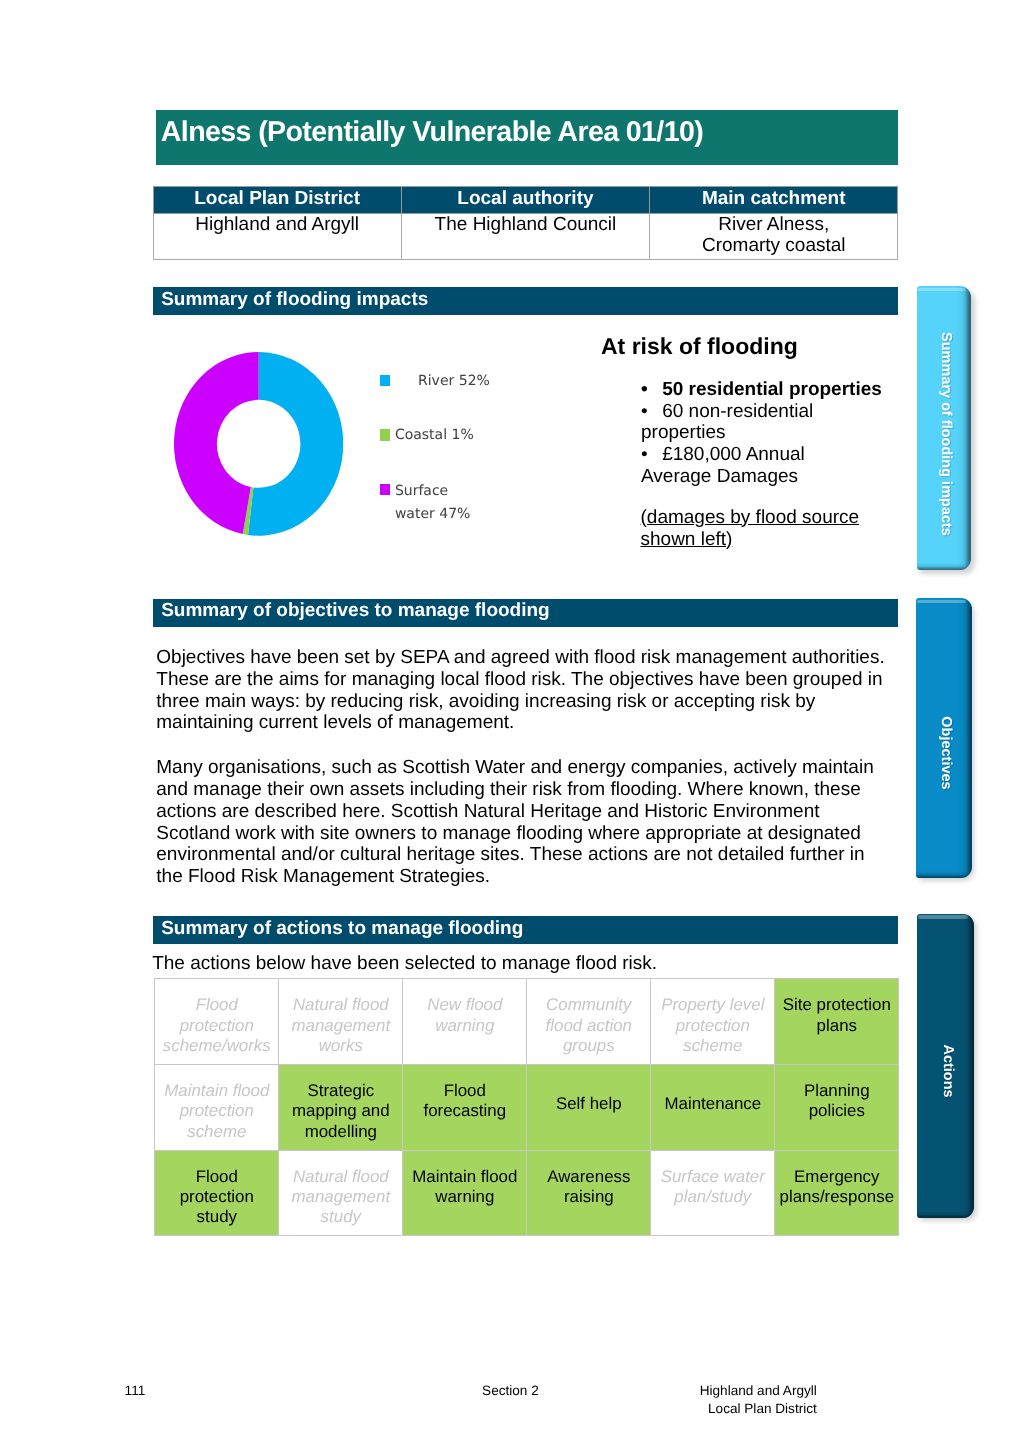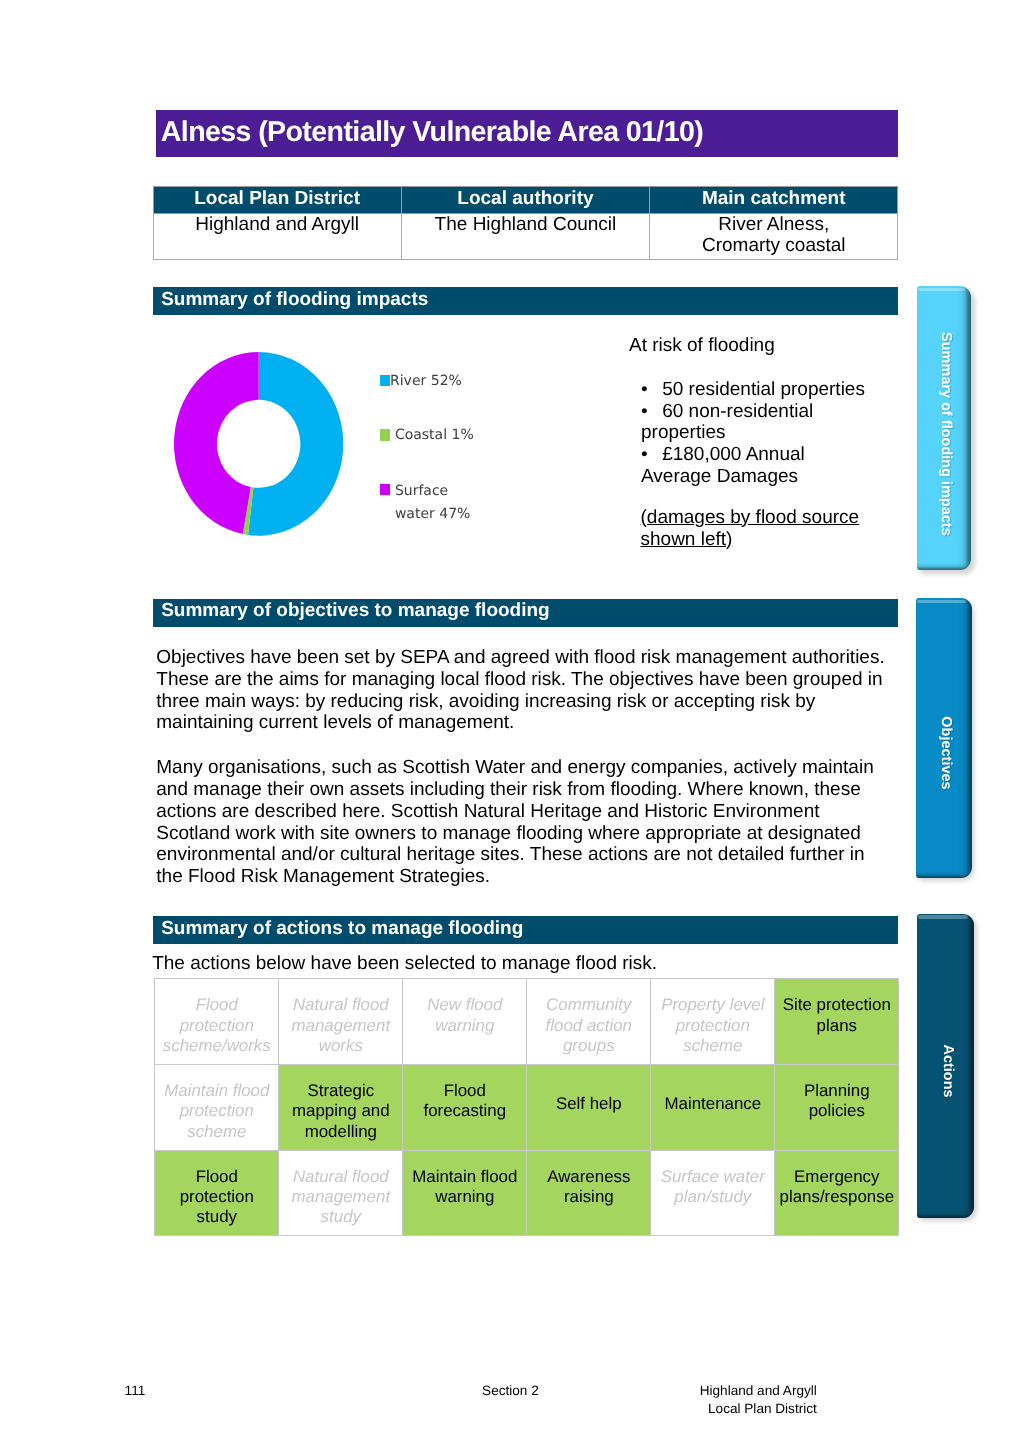--- a/index.html
+++ b/index.html
@@ -4,22 +4,22 @@
 <title>Flood Risk Management Strategy – Alness</title>
 <style>
   html,body{margin:0;padding:0;}
   body{width:1020px;height:1442px;background:#ffffff;
        font-family:"Liberation Sans",sans-serif;color:#000;overflow:hidden;position:relative;
        -webkit-font-smoothing:antialiased;text-rendering:geometricPrecision;}
   .page{position:absolute;left:0;top:0;width:1020px;height:1442px;background:#fff;
         transform:translateZ(0);will-change:transform;}
 
   
-  #title-banner{position:absolute;left:155.5px;top:109.5px;width:742.5px;height:47px;
-       background:#4c1d95;}
+  #title-banner{position:absolute;left:155.5px;top:109.5px;width:742.5px;height:55px;
+       background:#0f766e;}
   #title-banner .t{position:absolute;left:5.3px;top:5.4px;font-size:28.6px;font-weight:bold;
        letter-spacing:-0.62px;color:#ffffff;white-space:nowrap;line-height:34px;}
 
   
   #info-table{position:absolute;left:152.5px;top:186.2px;width:745px;
        border-collapse:collapse;table-layout:fixed;}
   #info-table col{width:248.3px;}
   #info-table th{background:#004c6d;color:#fff;font-size:19px;font-weight:bold;
        height:26.6px;padding:1.1px 2px 0 2px;text-align:center;vertical-align:top;
        border:0.9px solid #9a9a9a;line-height:21.7px;box-sizing:border-box;}
@@ -48,21 +48,21 @@
        filter:blur(2.6px);opacity:0.62;}
 
   
   #donut-wrap{position:absolute;left:173.9px;top:352.1px;width:169.3px;height:183.7px;}
   #donut-wrap svg{display:block;}
   .legend-swatch{position:absolute;width:10.4px;height:11.3px;}
   .legend-text{position:absolute;white-space:pre;line-height:22.7px;
        font-family:"DejaVu Sans",sans-serif;font-size:14px;color:#404040;}
 
   
-  #at-risk-heading{position:absolute;left:629px;top:334.7px;font-size:19px;font-weight:normal;
+  #at-risk-heading{position:absolute;left:601px;top:334.7px;font-size:23px;font-weight:bold;
        white-space:nowrap;line-height:22px;}
   .bullet-row{position:absolute;font-size:19px;line-height:21.7px;white-space:pre;}
   #risk-note{position:absolute;left:640.5px;top:506.8px;font-size:19px;line-height:21.7px;
        white-space:pre;text-decoration:underline;}
 
   
   .body-par{position:absolute;left:156.3px;width:740px;font-size:19px;line-height:21.7px;color:#000;
        text-align:left;}
 
   
@@ -157,31 +157,31 @@
     <svg width="169.3" height="183.7" viewBox="0 0 169.3 183.7">
       <g id="donut-slices">
           <path d="M 84.65 0 A 84.65 91.85 0 1 1 74.04054177878164 182.97573531573477 L 79.4173374986903 135.503046857837 A 41.75 44 0 1 0 84.65 47.849999999999994 Z" fill="#00b0f0"></path>
           <path d="M 74.04054177878164 182.97573531573477 A 84.65 91.85 0 0 1 68.7881717203184 182.07308397943004 L 76.826830116046 135.0706390320623 A 41.75 44 0 0 0 79.4173374986903 135.503046857837 Z" fill="#92d050"></path>
           <path d="M 68.7881717203184 182.07308397943004 A 84.65 91.85 0 0 1 84.64999999999999 0 L 84.64999999999999 47.849999999999994 A 41.75 44 0 0 0 76.826830116046 135.0706390320623 Z" fill="#cc00ff"></path>
         </g>
     </svg>
   </div>
   <div id="legend">
       <div class="legend-swatch" style="left: 379.9px; top: 374.7px; background: rgb(0, 176, 240);"></div>
-      <div class="legend-text" style="left: 390px; top: 369.8px;">River 52%</div>
+      <div class="legend-text" style="left: 418px; top: 369.8px;">River 52%</div>
       <div class="legend-swatch" style="left: 379.9px; top: 429.4px; background: rgb(146, 208, 80);"></div>
       <div class="legend-text" style="left: 394.9px; top: 424.3px;">Coastal 1%</div>
       <div class="legend-swatch" style="left: 379.9px; top: 484.2px; background: rgb(204, 0, 255);"></div>
       <div class="legend-text" style="left: 394.9px; top: 479.8px;">Surface
 water 47%</div>
     </div>
 
   <div id="at-risk-heading">At risk of flooding</div>
   <div id="risk-bullets">
-      <div class="bullet-row" style="left: 641px; top: 378.8px;"><span>•</span><span style="margin-left: 14.5px;">50 residential properties</span></div>
+      <div class="bullet-row" style="left: 641px; top: 378.8px; font-weight: bold;"><span>•</span><span style="margin-left: 14.5px;">50 residential properties</span></div>
       <div class="bullet-row" style="left: 641px; top: 400.5px;"><span>•</span><span style="margin-left: 14.5px;">60 non-residential
 properties</span></div>
       <div class="bullet-row" style="left: 641px; top: 443.8px;"><span>•</span><span style="margin-left: 14.5px;">£180,000 Annual
 Average Damages</span></div>
     </div>
   <div id="risk-note">(damages by flood source
 shown left)</div>
 
   <div class="body-par" style="top:647.2px">Objectives have been set by SEPA and agreed with flood risk management authorities. These are the aims for managing local flood risk. The objectives have been grouped in three main ways: by reducing risk, avoiding increasing risk or accepting risk by maintaining current levels of management.</div>
   <div class="body-par" style="top:757.4px">Many organisations, such as Scottish Water and energy companies, actively maintain and manage their own assets including their risk from flooding. Where known, these actions are described here. Scottish Natural Heritage and Historic Environment Scotland work with site owners to manage flooding where appropriate at designated environmental and/or cultural heritage sites. These actions are not detailed further in the Flood Risk Management Strategies.</div>

